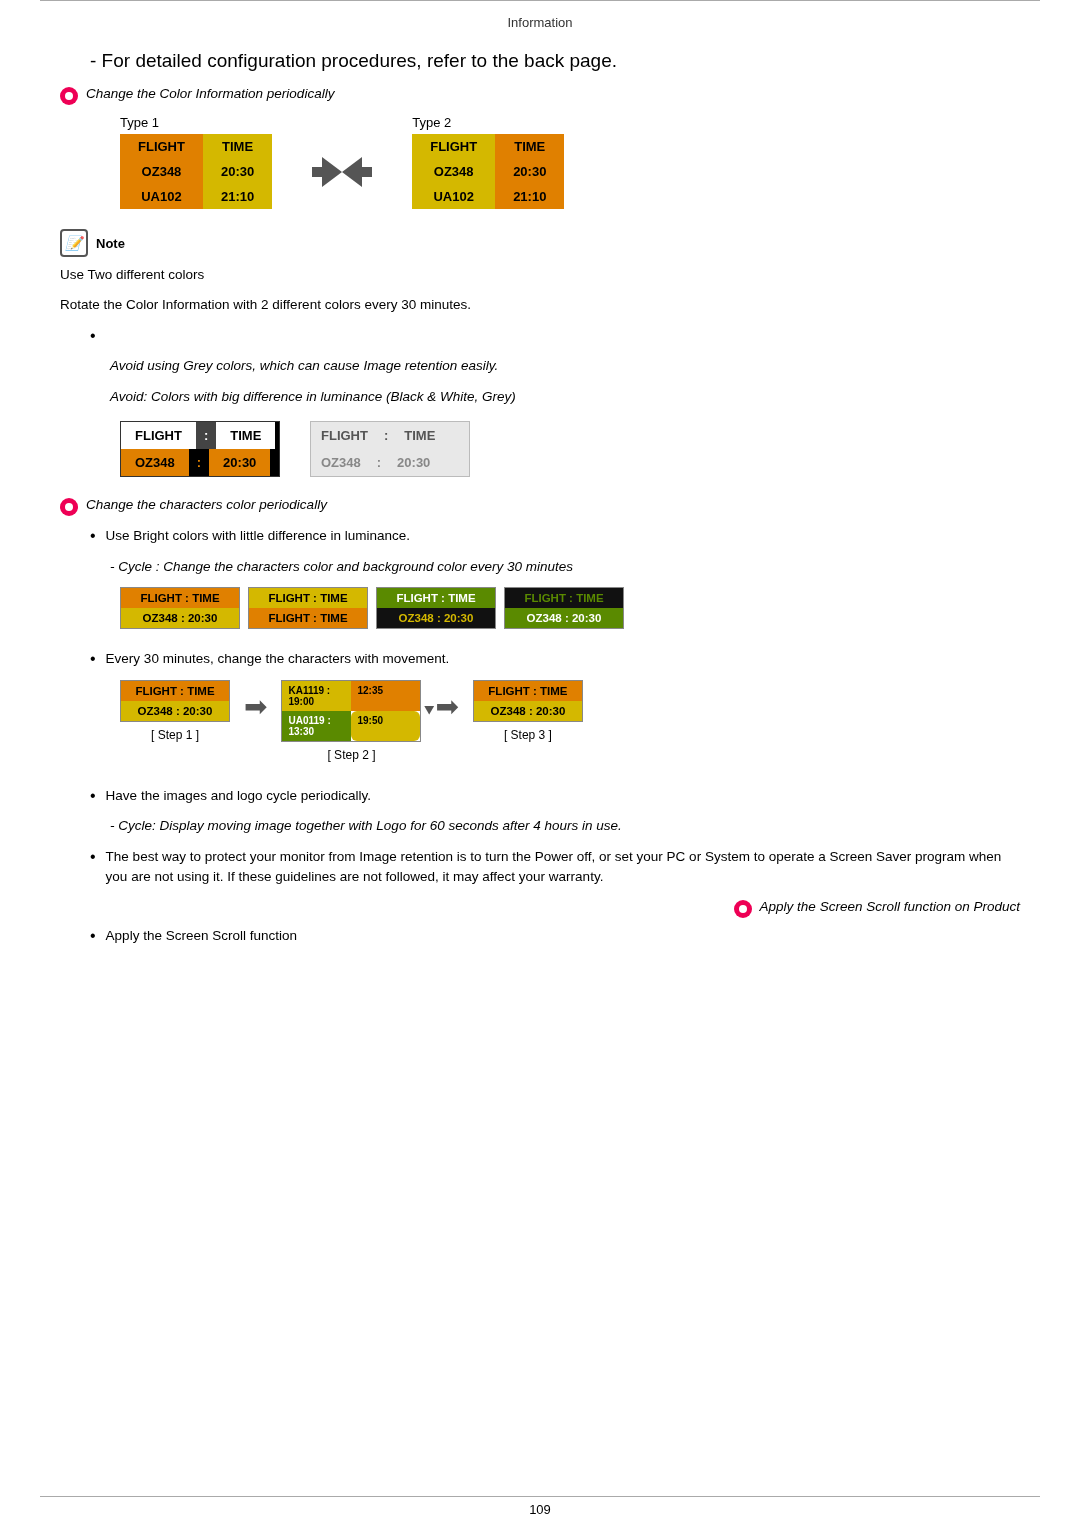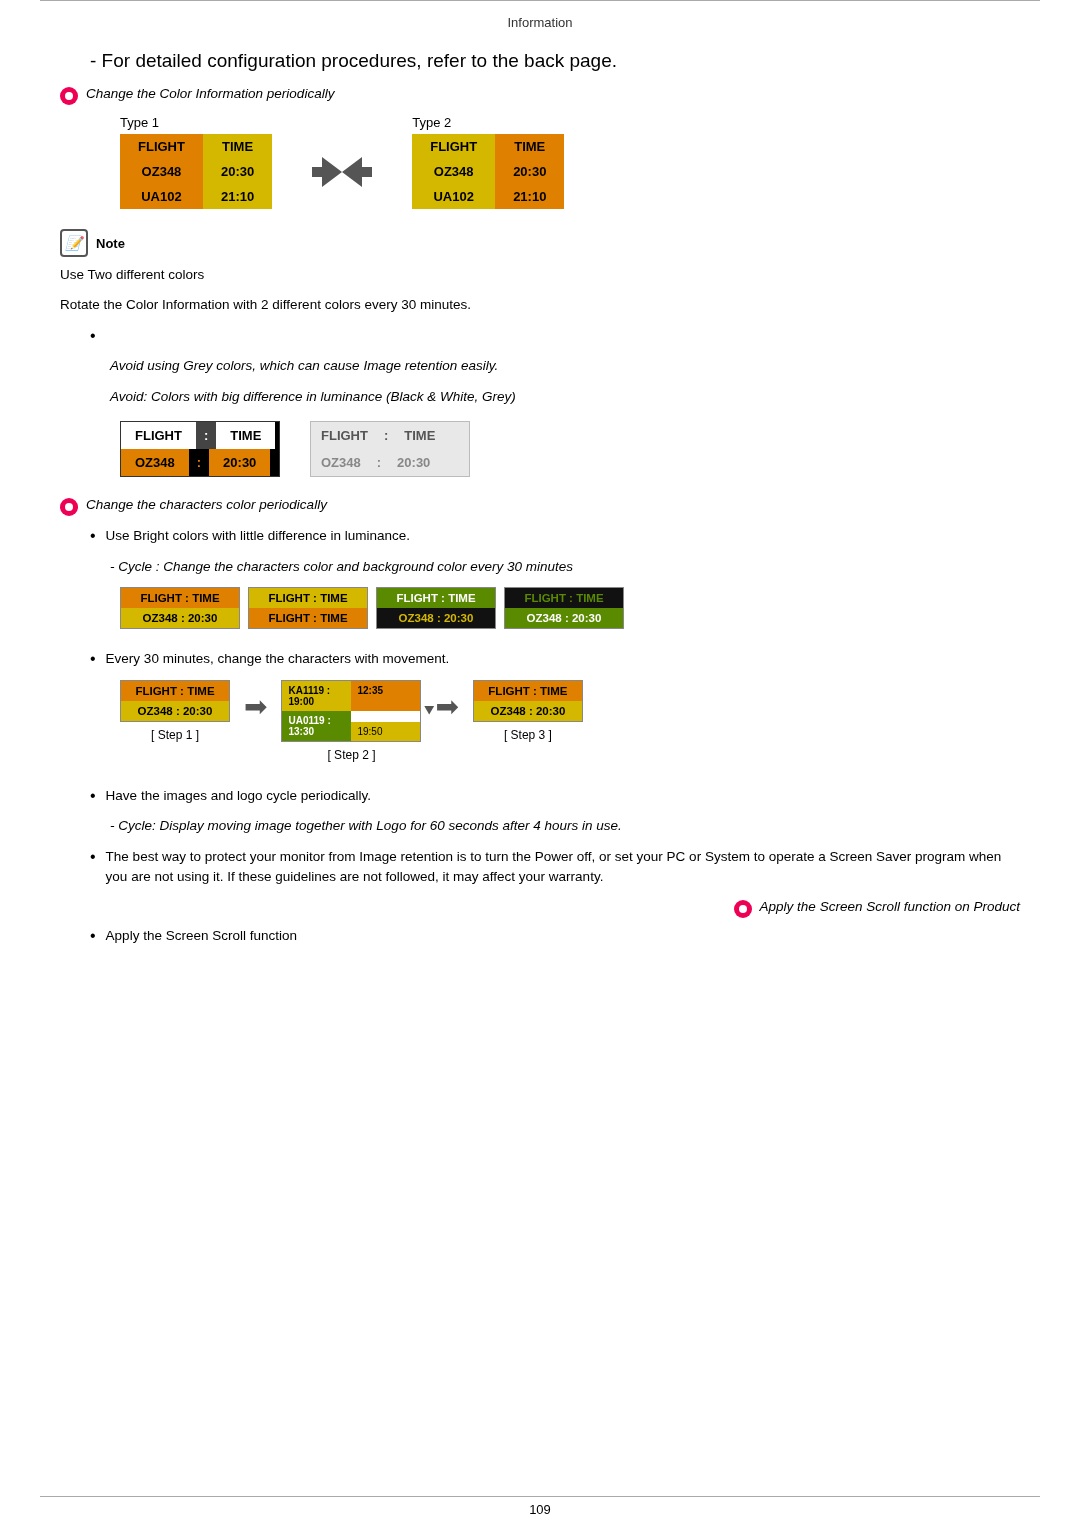--- a/index.html
+++ b/index.html
@@ -441,23 +441,23 @@
       </div>
 
       <div style="font-size:28px; color:#555; padding-top:10px; display:flex; align-items:center;">➡</div>
 
       <div class="step-block">
         <div class="step-inner-wide" style="border:1px solid #888; min-width:140px; position:relative;">
           <div style="display:flex;">
             <div style="background:#d4b800; color:#000; font-weight:bold; font-size:10px; padding:4px 6px; flex:1;">KA1119 : 19:00</div>
             <div style="background:#e08000; color:#000; font-weight:bold; font-size:10px; padding:4px 6px; flex:1;">12:35</div>
           </div>
-          <div style="display:flex;align-items:flex-end;">
+          <div style="display:flex;">
             <div style="background:#5a8a00; color:#fff; font-weight:bold; font-size:10px; padding:4px 6px; flex:1;">UA0119 : 13:30</div>
-            <div style="background:#d4b800; color:#000; font-weight:normal; font-size:10px; padding:4px 6px; flex:1;">19:50</div>
+            <div style="background:#d4b800; color:#000; font-weight:bold; font-size:10px; padding:4px 6px; flex:1;border-radius:6px;">19:50</div>
           </div>
 
           <div style="position:absolute; right:-16px; top:50%; transform:translateY(-50%); font-size:18px; color:#555;">⯆</div>
         </div>
         <div class="step-label">[ Step 2 ]</div>
       </div>
 
       <div style="font-size:28px; color:#555; padding-top:10px; display:flex; align-items:center;">➡</div>
 
       <div class="step-block">

